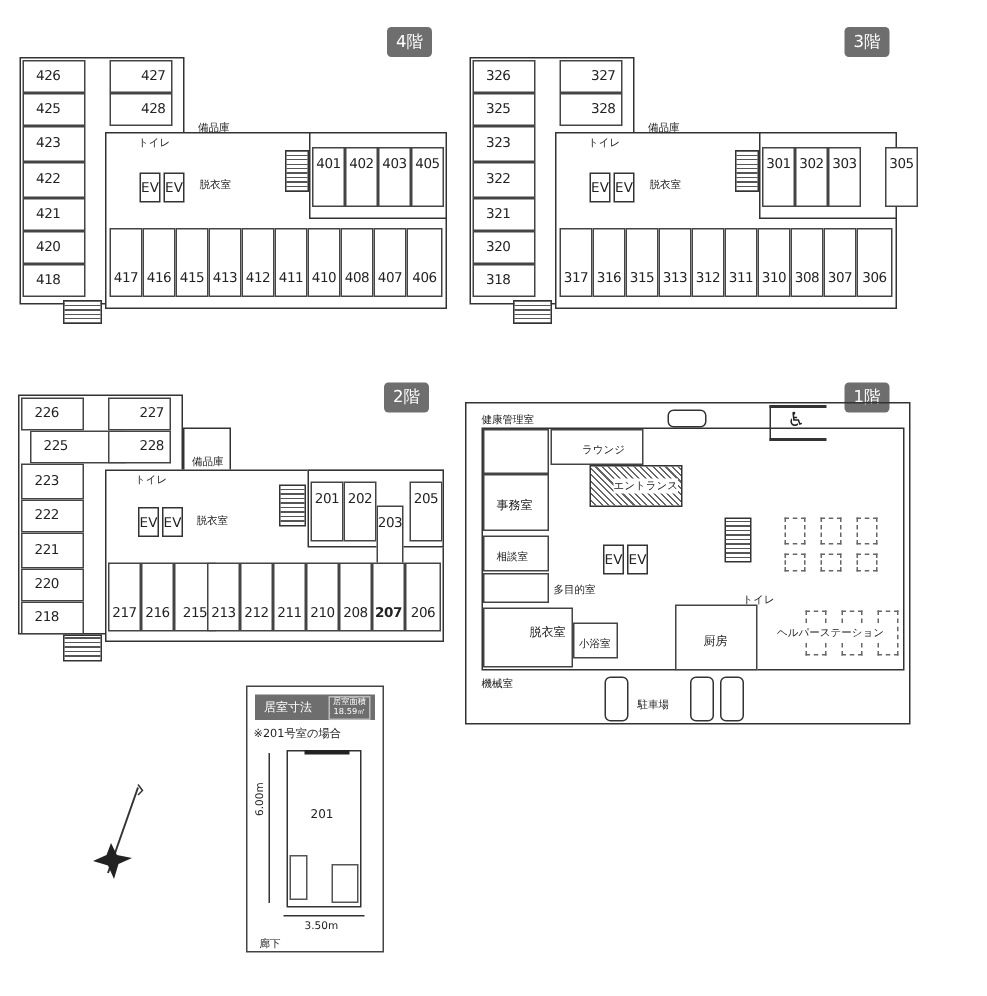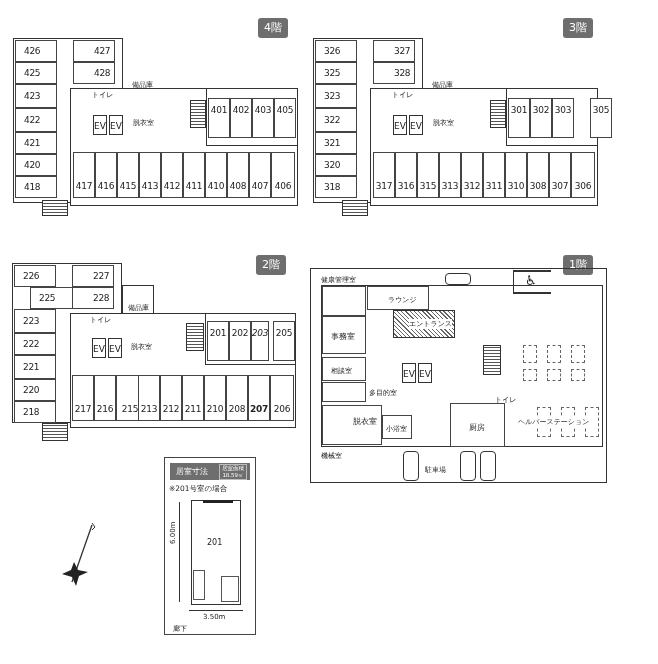--- a/index.html
+++ b/index.html
@@ -203,21 +203,21 @@
       <span class="num rn-bottom">306</span>
     </div>
 </div>
 
 <div class="plan" style="left:0;top:245px;width:310px;height:200px;">
   <div class="badge" style="left:256px;top:10px;">2階</div>
   <div class="wall" style="left:12px;top:18px;width:110px;height:160px;"></div>
   <div class="room" style="left:14px;top:20px;width:42px;height:22px;">
       <span class="num rn-left">226</span>
     </div>
-  <div class="room" style="left:30px;top:42px;width:64px;height:22px;text-align:center;">
+  <div class="room" style="left:20px;top:42px;width:64px;height:22px;text-align:center;">
       <span class="num rn-left">225</span>
     </div>
   <div class="room" style="left:14px;top:64px;width:42px;height:24px;">
       <span class="num rn-left">223</span>
     </div>
   <div class="room" style="left:14px;top:88px;width:42px;height:22px;">
       <span class="num rn-left">222</span>
     </div>
   <div class="room" style="left:14px;top:110px;width:42px;height:24px;">
       <span class="num rn-left">221</span>
@@ -237,21 +237,21 @@
   <div class="stair" style="left:42px;top:178px;width:26px;height:18px;"></div>
   <div class="wall" style="left:122px;top:40px;width:32px;height:30px;"></div>
   <div class="wall" style="left:70px;top:68px;width:226px;height:115px;"></div>
   <div class="wall" style="left:205px;top:68px;width:91px;height:52px;"></div>
   <div class="room" style="left:207px;top:76px;width:22px;height:40px;">
       <span class="num rn-top">201</span>
     </div>
   <div class="room" style="left:229px;top:76px;width:22px;height:40px;">
       <span class="num rn-top">202</span>
     </div>
-  <div class="room" style="left:251px;top:76px;width:18px;height:40px;font-style:italic;">
+  <div class="room" style="left:251px;top:92px;width:18px;height:40px;">
       <span class="num rn-top">203</span>
     </div>
   <div class="room" style="left:273px;top:76px;width:22px;height:40px;">
       <span class="num rn-top">205</span>
     </div>
   <div class="ev" style="left:92px;top:93px;width:14px;height:20px;line-height:20px;">EV</div>
   <div class="ev" style="left:108px;top:93px;width:14px;height:20px;line-height:20px;">EV</div>
   <div class="lbl" style="left:90px;top:70px;">トイレ</div>
   <div class="lbl" style="left:128px;top:58px;">備品庫</div>
   <div class="lbl" style="left:131px;top:97px;">脱衣室</div>

